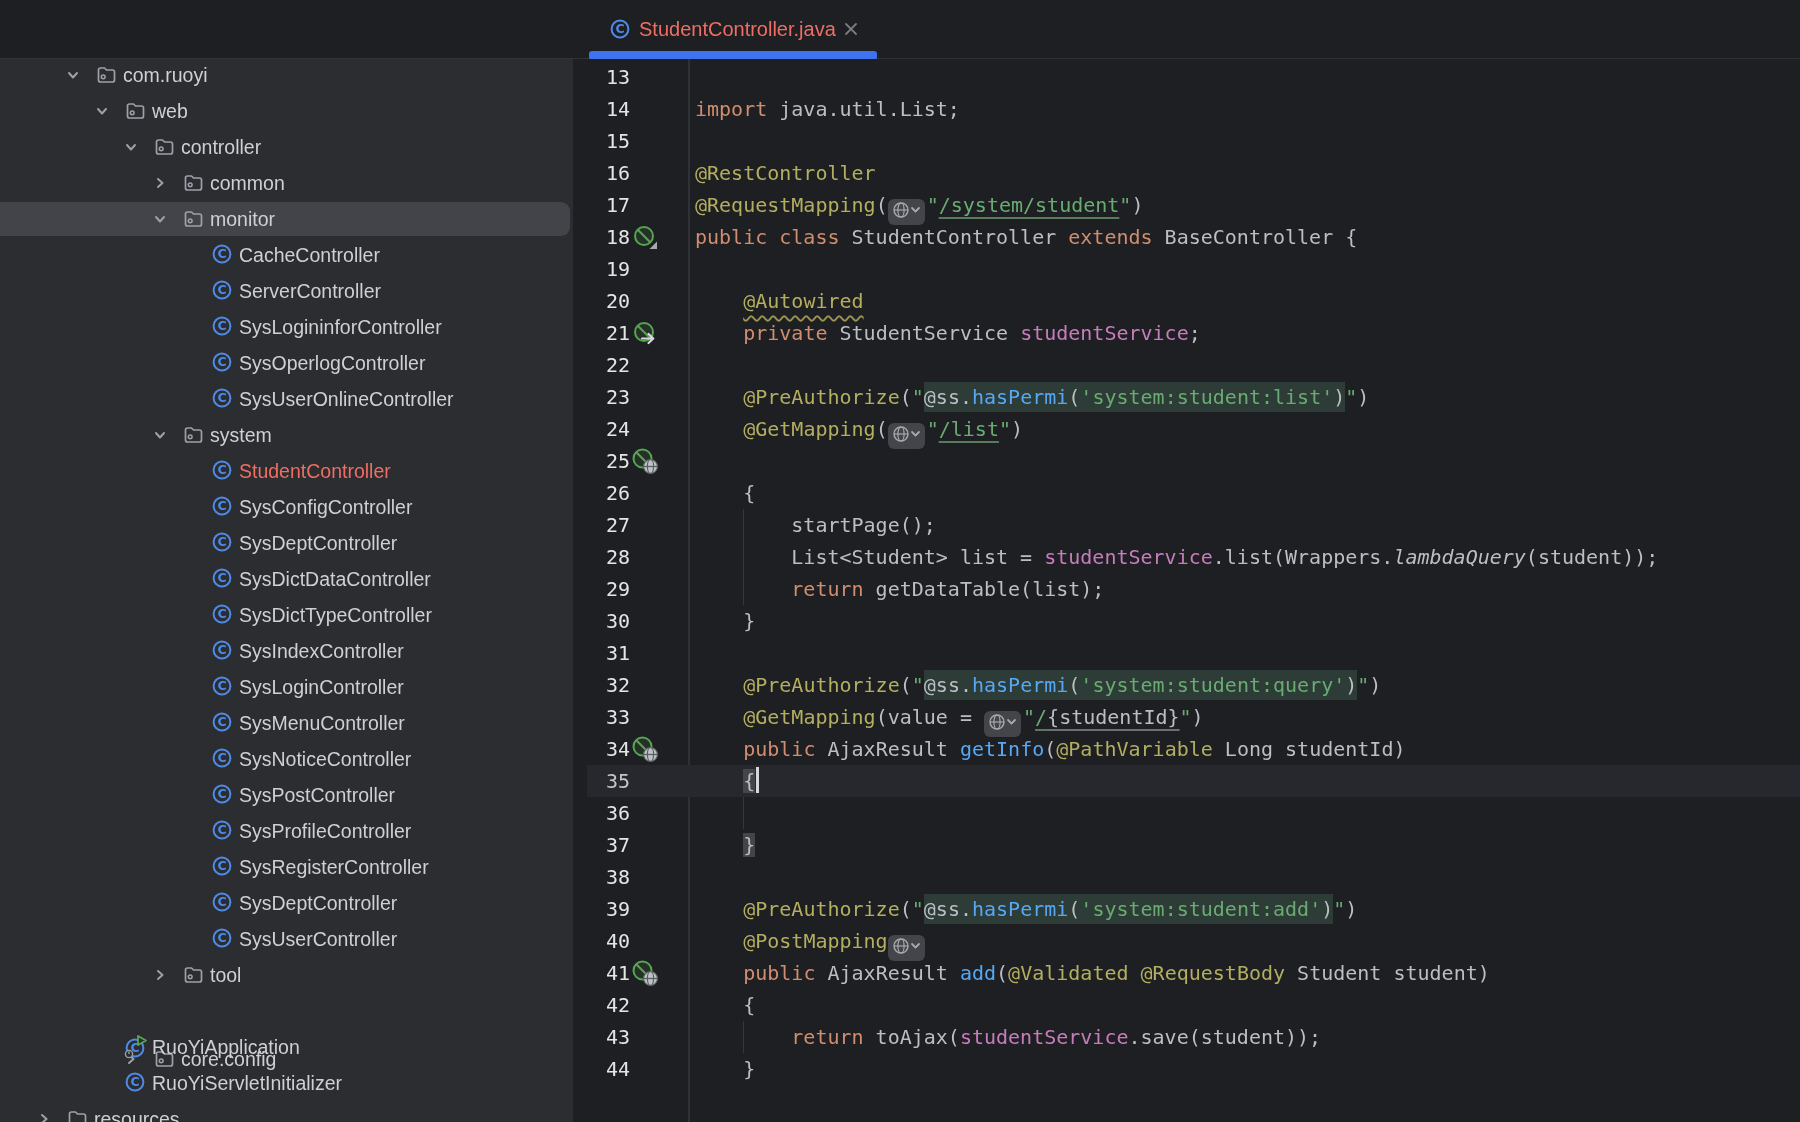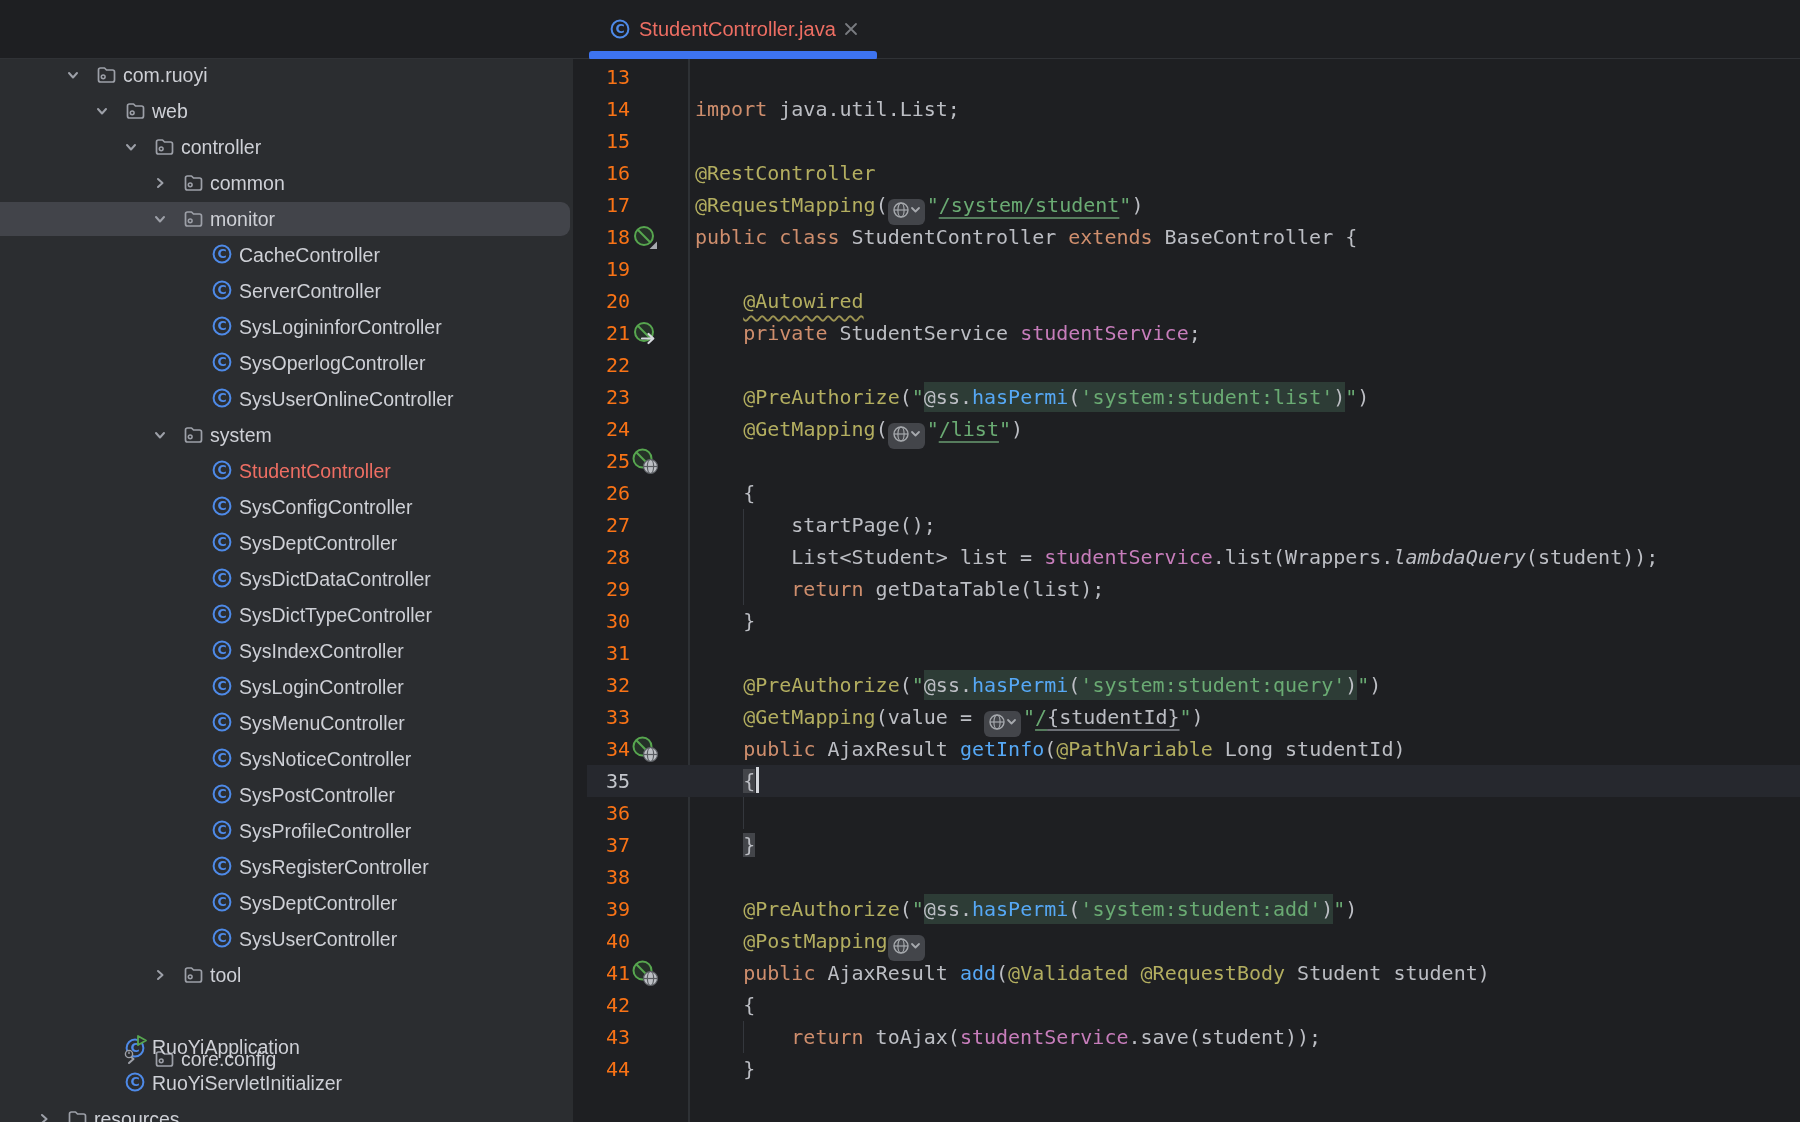--- a/index.html
+++ b/index.html
@@ -27,21 +27,21 @@
   .tlabel.terr{color:#ee6e63;}
 
   
   #tree-scrollbar{position:absolute;left:574px;top:203px;width:12px;height:919px;background:#45474b;}
 
   
   #editor{position:absolute;left:574px;top:59px;width:1226px;height:1063px;background:#1e1f22;overflow:hidden;}
   #gutter-divider{position:absolute;left:114px;top:0;width:2px;height:1063px;background:#2e3135;}
   .curline{position:absolute;left:13px;right:0;height:32px;background:#26282e;}
   .num{position:absolute;left:12px;width:44px;text-align:right;
-       font:20px/32px "DejaVu Sans Mono",monospace;color:#f97316;}
+       font:20px/32px "DejaVu Sans Mono",monospace;color:#e5e5e5;}
   .num.numcur{color:#c3c6cc;}
   .gic{position:absolute;left:58px;width:27px;height:27px;}
   .codeln{position:absolute;left:121px;font:20px/32px "DejaVu Sans Mono",monospace;
           color:#bcbec4;white-space:pre;}
   .guide{position:absolute;width:1px;background:#34373d;}
 
   
   .kw{color:#cf8e6d;}
   .ann{color:#b3ae60;}
   .annw{color:#b3ae60;text-decoration:underline wavy #9d9452 1.5px;text-underline-offset:7px;}

